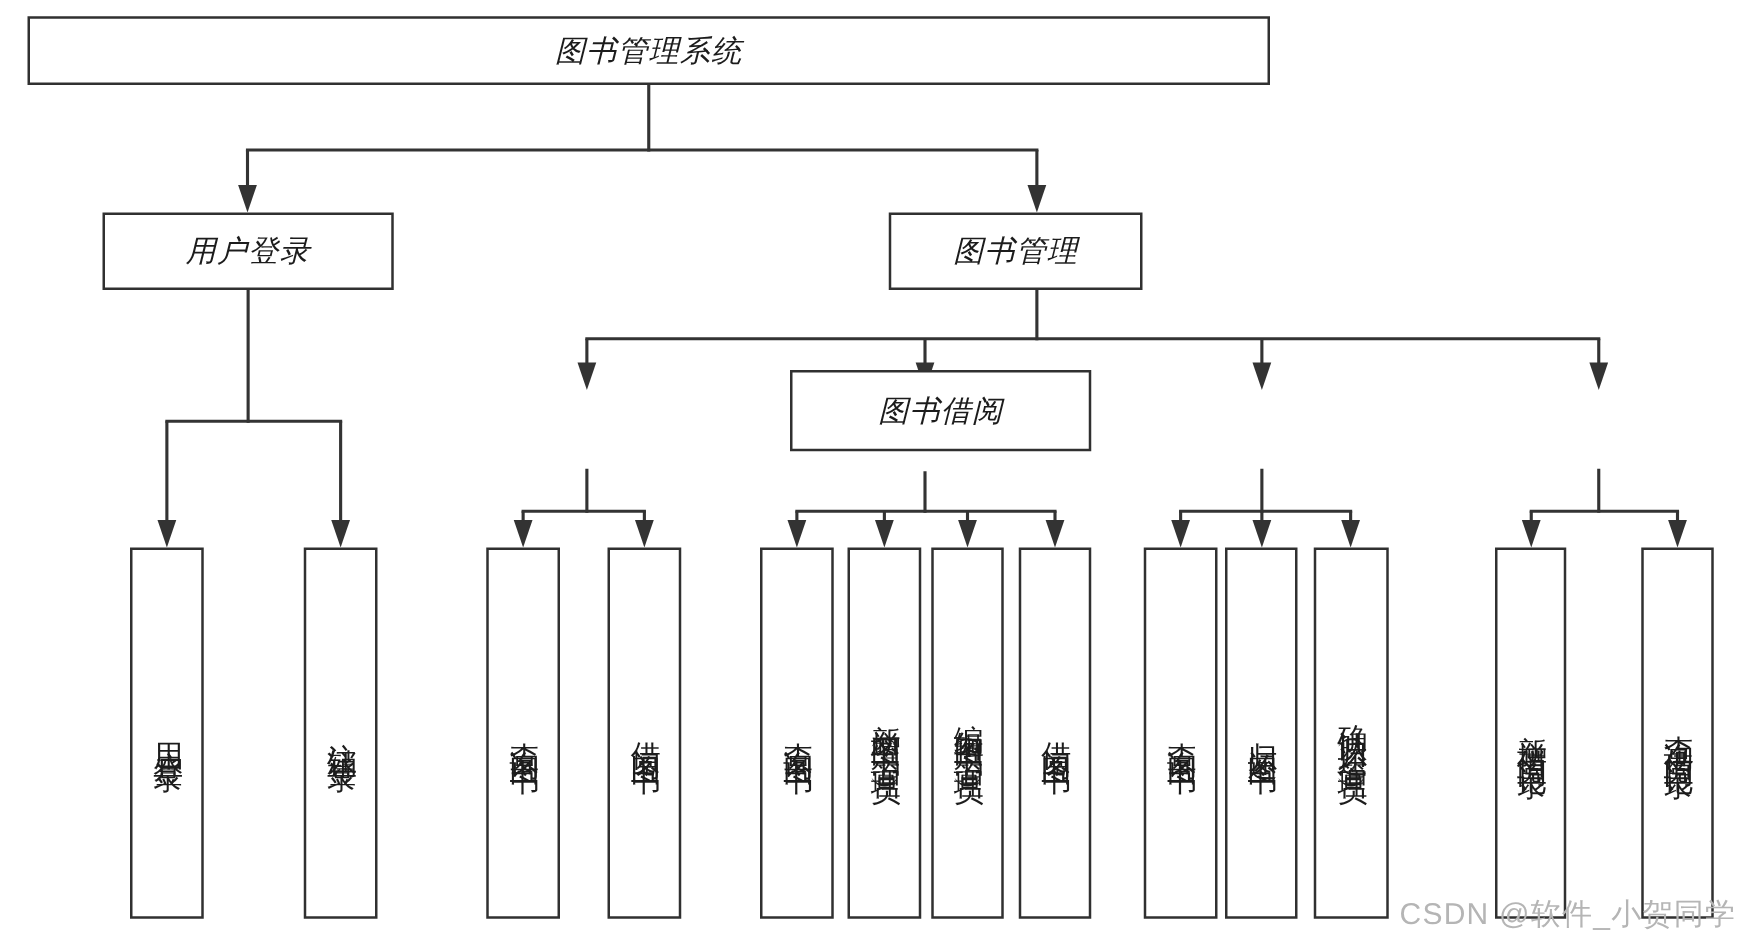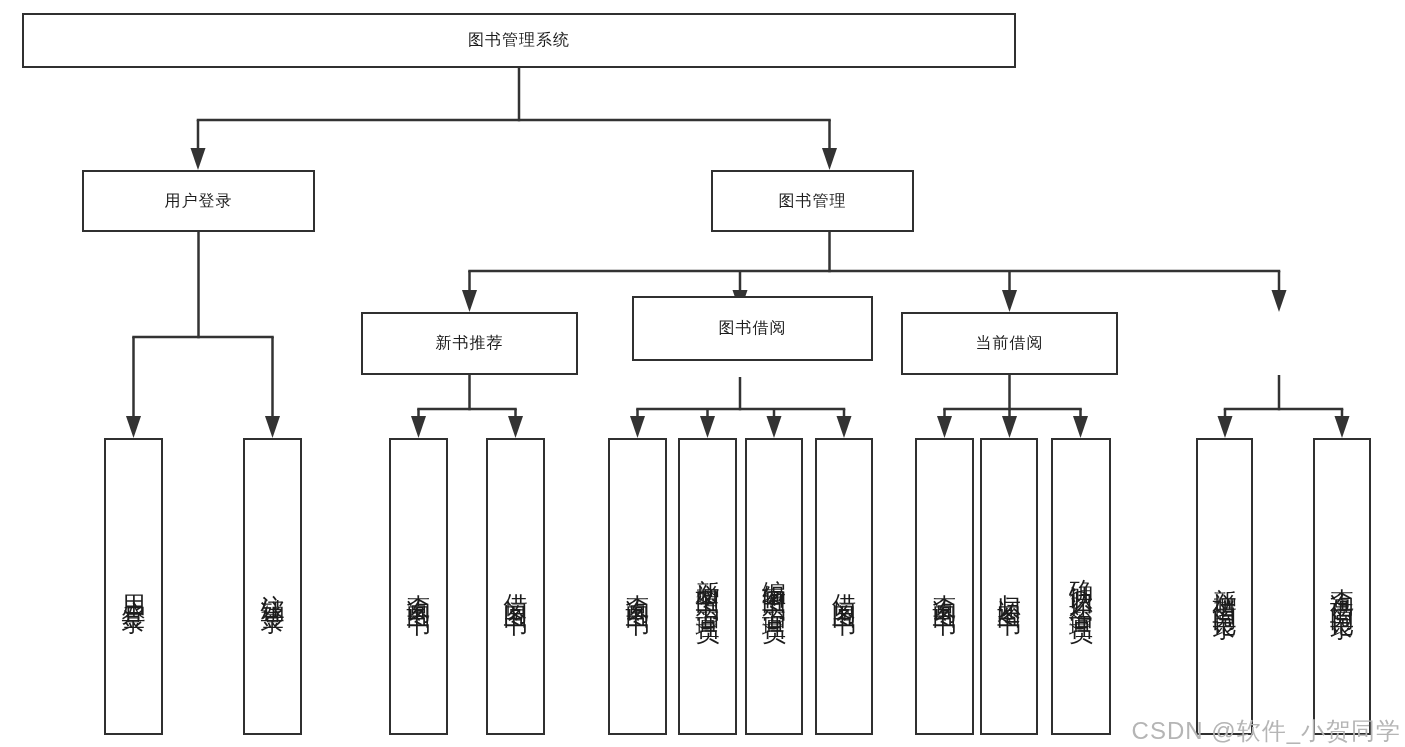--- a/index.html
+++ b/index.html
@@ -12,35 +12,36 @@
     position:absolute;
     box-sizing:border-box;
     border:2.5px solid #303030;
     background:#ffffff;
     display:flex;
     align-items:center;
     justify-content:center;
     color:#1c1c1c;
   }
   .hlabel{
-    font-size:16px;
+    font-size:24px;
     letter-spacing:1px;
     white-space:nowrap;
+    font-style:italic;
   }
   .vlabel{
     writing-mode:vertical-rl;
     font-size:24px;
     line-height:1;
     letter-spacing:6px;
     white-space:nowrap;
   }
   .watermark{
     position:absolute;
     top:715px;
-    right:4px;
+    right:16px;
     font-size:24px;
     color:#b5b5b5;
     letter-spacing:1px;
     z-index:5;
     white-space:nowrap;
   }
 </style>
 </head>
 <body>
 
@@ -133,28 +134,22 @@
     <span class="hlabel">图书管理</span>
   </div>
 
   <div class="box" style="left:104px;top:438px;width:59px;height:297px">
     <span class="vlabel">用户登录</span>
   </div>
   <div class="box" style="left:243px;top:438px;width:59px;height:297px">
     <span class="vlabel">注销登录</span>
   </div>
 
-  <div class="box" style="left:361px;top:312px;width:217px;height:63px">
-    <span class="hlabel">新书推荐</span>
-  </div>
   <div class="box" style="left:632px;top:296px;width:241px;height:65px">
     <span class="hlabel">图书借阅</span>
-  </div>
-  <div class="box" style="left:901px;top:312px;width:217px;height:63px">
-    <span class="hlabel">当前借阅</span>
   </div>
 
   <div class="box" style="left:389px;top:438px;width:59px;height:297px">
     <span class="vlabel">查询图书</span>
   </div>
   <div class="box" style="left:486px;top:438px;width:59px;height:297px">
     <span class="vlabel">借阅图书</span>
   </div>
 
   <div class="box" style="left:608px;top:438px;width:59px;height:297px">

